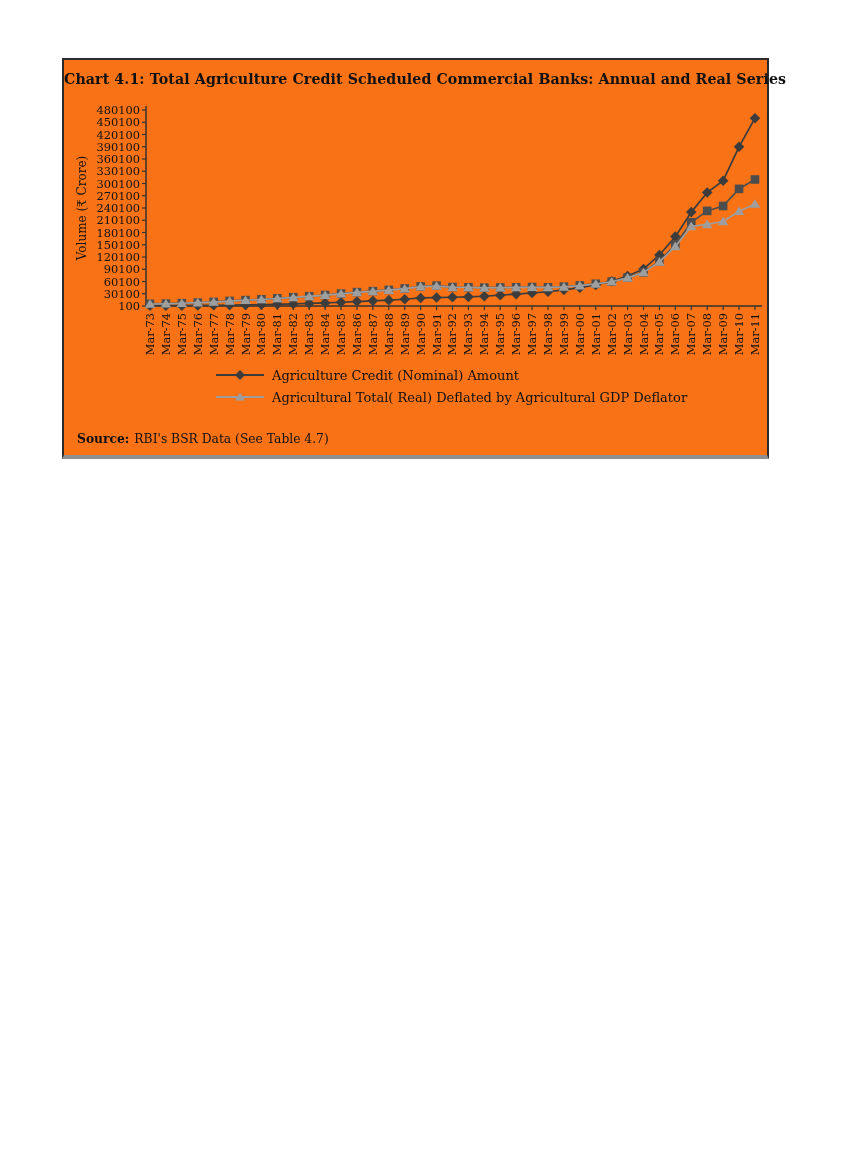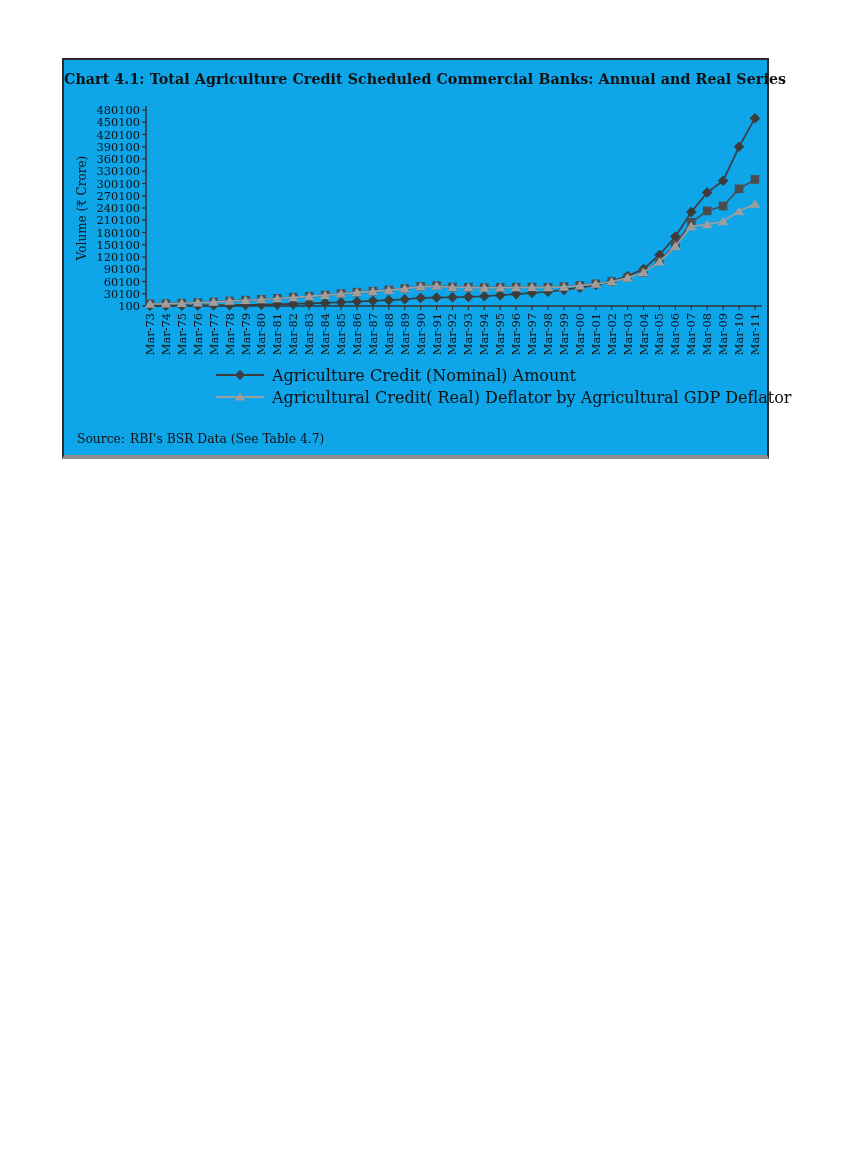--- a/index.html
+++ b/index.html
@@ -8,21 +8,21 @@
     background: #ffffff;
     font-family: "DejaVu Serif", "Liberation Serif", serif;
     position: relative;
     overflow: hidden;
   }
   .chart-box {
     position: absolute;
     left: 62px; top: 58px;
     width: 707px; height: 401px;
     box-sizing: border-box;
-    background: #0ea5e9;
+    background: #f97316;
     border: 2px solid #2b2b2b;
     border-bottom: 4px solid #8f8f8f;
   }
   .chart-title {
     position: absolute;
     top: 11px; left: 0; right: 0;
     text-align: center;
     font-weight: bold;
     font-size: 14.2px;
     letter-spacing: 0.1px;
@@ -42,32 +42,32 @@
     left: 151px; top: 307px;
   }
   .legend-row {
     display: flex;
     align-items: center;
     height: 16px;
     margin-bottom: 6px;
   }
   .legend-key { margin-right: 7px; flex: 0 0 auto; }
   .legend-label {
-    font-size: 16px;
+    font-size: 13px;
     color: #111111;
     white-space: nowrap;
   }
   .source {
     position: absolute;
     left: 13px; bottom: 9px;
     font-size: 12.3px;
     color: #111111;
     white-space: nowrap;
   }
-  .source-label { font-weight: normal; margin-right: 5px; }
+  .source-label { font-weight: bold; margin-right: 5px; }
 </style>
 </head>
 <body>
 
 <div class="chart-box">
   <div class="chart-title">Chart 4.1: Total Agriculture Credit Scheduled Commercial Banks: Annual and Real Series</div>
 
   <svg id="plot" width="703" height="310" viewBox="0 0 703 310">
       <line x1="82" y1="46" x2="82" y2="246" stroke="#333333" stroke-width="1.5"></line>
       <line x1="82" y1="246" x2="698" y2="246" stroke="#333333" stroke-width="1.5"></line>
@@ -318,20 +318,20 @@
           <line x1="1" y1="7" x2="49" y2="7" stroke="#3c3c3c" stroke-width="2"></line>
           <path d="M25,2 L30,7 L25,12 L20,7 Z" fill="#3c3c3c"></path>
         </svg>
       <span class="legend-label">Agriculture Credit (Nominal) Amount</span>
     </div>
     <div class="legend-row">
       <svg class="legend-key" width="50" height="14">
           <line x1="1" y1="7" x2="49" y2="7" stroke="#9e9e9e" stroke-width="2"></line>
           <path d="M25,2.5 L30,10.5 L20,10.5 Z" fill="#9e9e9e"></path>
         </svg>
-      <span class="legend-label">Agricultural Credit( Real) Deflator by Agricultural GDP Deflator</span>
+      <span class="legend-label">Agricultural Total( Real) Deflated by Agricultural GDP Deflator</span>
     </div>
   </div>
 
   <div class="source">
     <span class="source-label">Source:</span><span>RBI's BSR Data (See Table 4.7)</span>
   </div>
 </div>
 
 </body></html>

